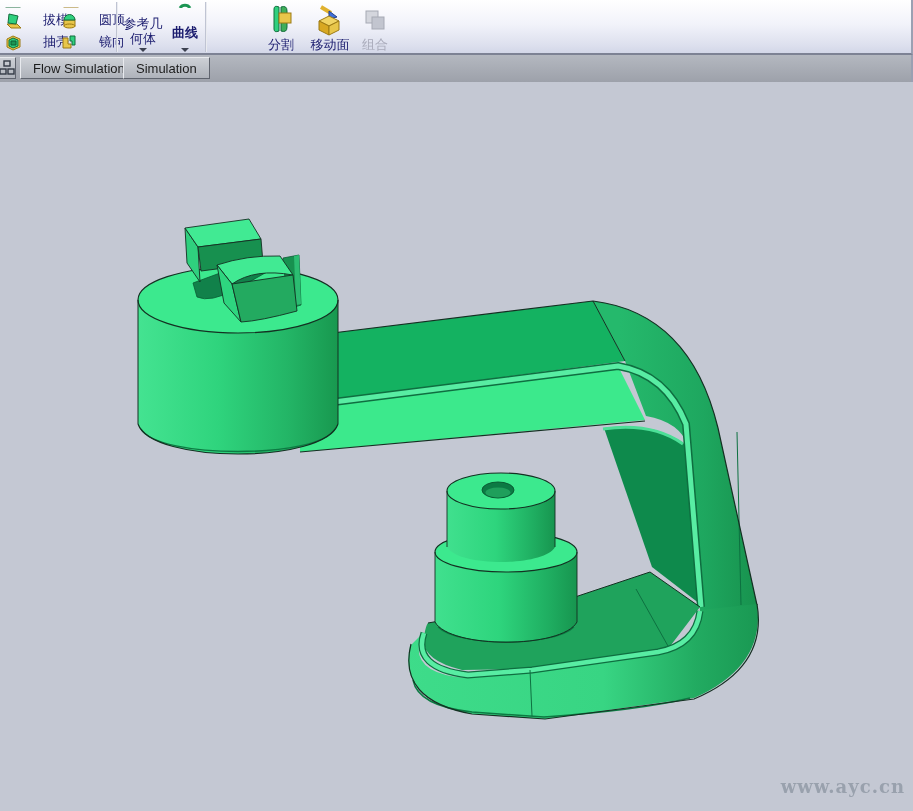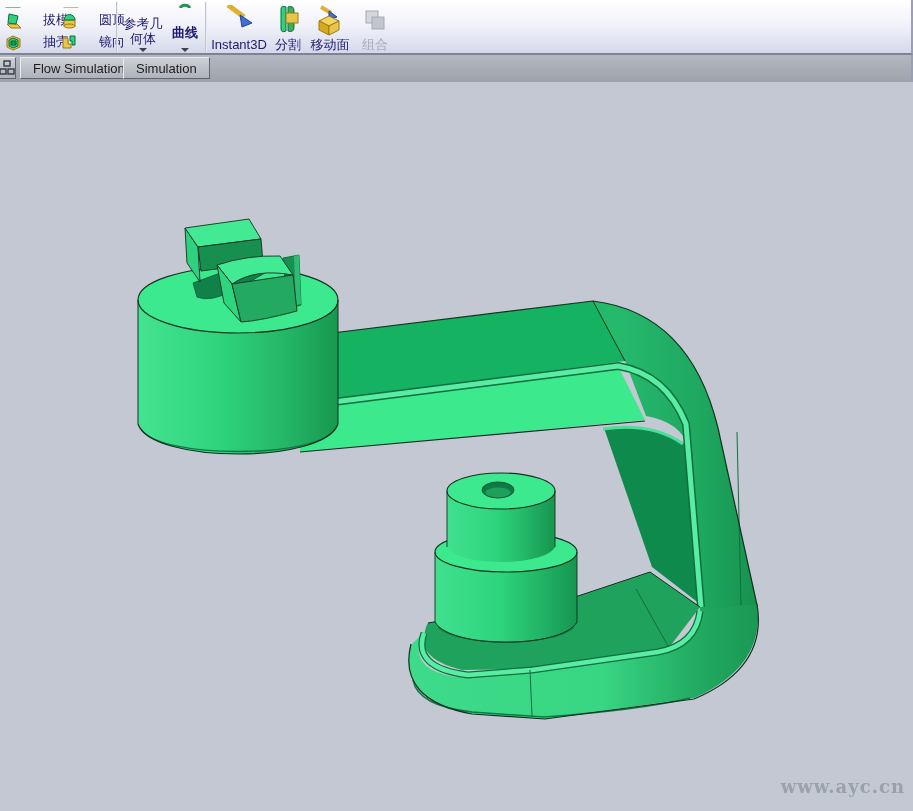--- a/index.html
+++ b/index.html
@@ -119,29 +119,22 @@
   <div class="bigbtn" style="left:166px;width:38px;">
     <svg width="14" height="8" style="position:absolute;top:0;left:12px;">
       <path d="M2 8 A6 6 0 0 1 12 8" fill="none" stroke="#1c9553" stroke-width="3"></path>
     </svg>
     <span class="lbl" style="margin-bottom:6px;font-weight:bold;">曲线</span>
     <span class="caret"></span>
   </div>
 
   <div class="vsep" style="left:205px;"></div>
 
-  <div class="bigbtn" style="left:208px;width:62px;">
-    <svg width="30" height="32">
-      <path d="M4 0 L20 12" stroke="#e0b12e" stroke-width="5"></path>
-      <polygon points="16,10 28,18 18,22" fill="#3f6fd8" stroke="#24418c"></polygon>
-    </svg>
-    <span class="lbl">Instant3D</span>
-  </div>
-
-  <div class="bigbtn" style="left:270px;width:36px;">
+
+  <div class="bigbtn" style="left:263px;width:36px;">
     <svg width="24" height="32">
       <path d="M5 4 Q5 0 10 2 L10 26 Q5 28 5 24 Z" fill="#2fd07e" stroke="#136c3c"></path>
       <path d="M12 2 Q18 0 18 6 L18 22 Q18 28 12 26 Z" fill="#3fae5a" stroke="#136c3c"></path>
       <rect x="10" y="8" width="12" height="10" fill="#e8c64a" stroke="#9c7a14"></rect>
     </svg>
     <span class="lbl">分割</span>
   </div>
 
   <div class="bigbtn" style="left:306px;width:48px;">
     <svg width="30" height="32">

